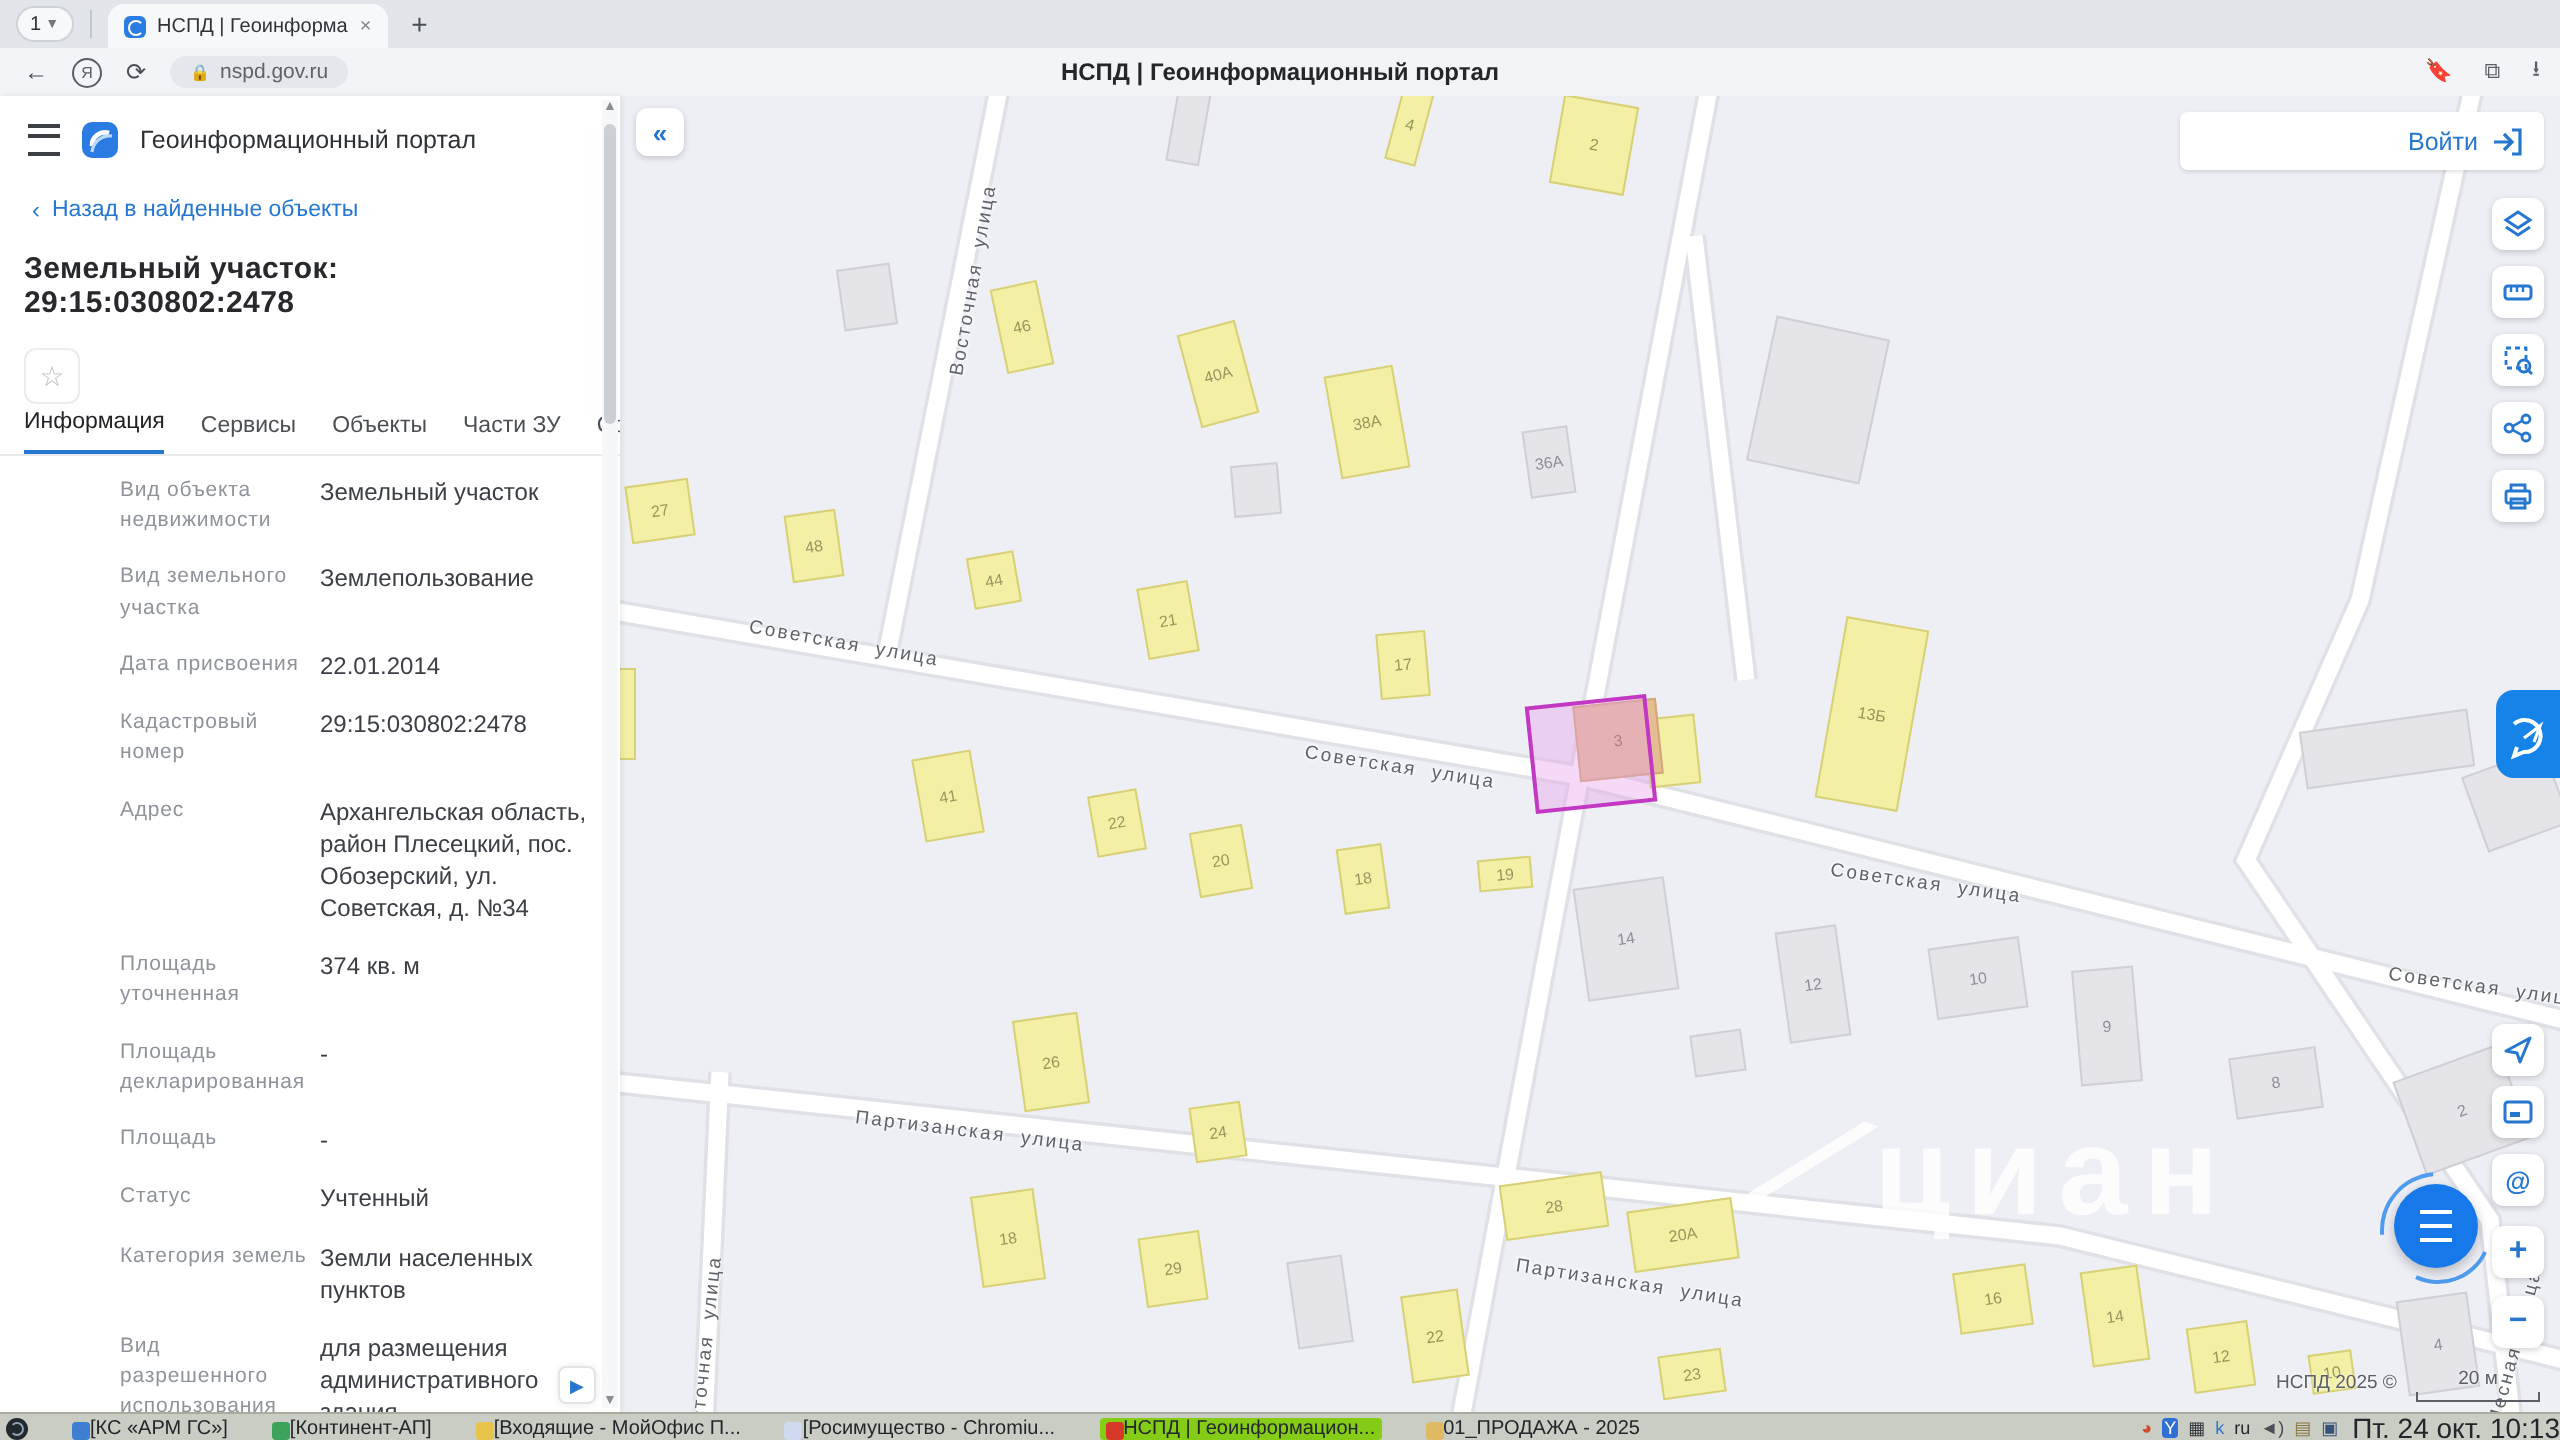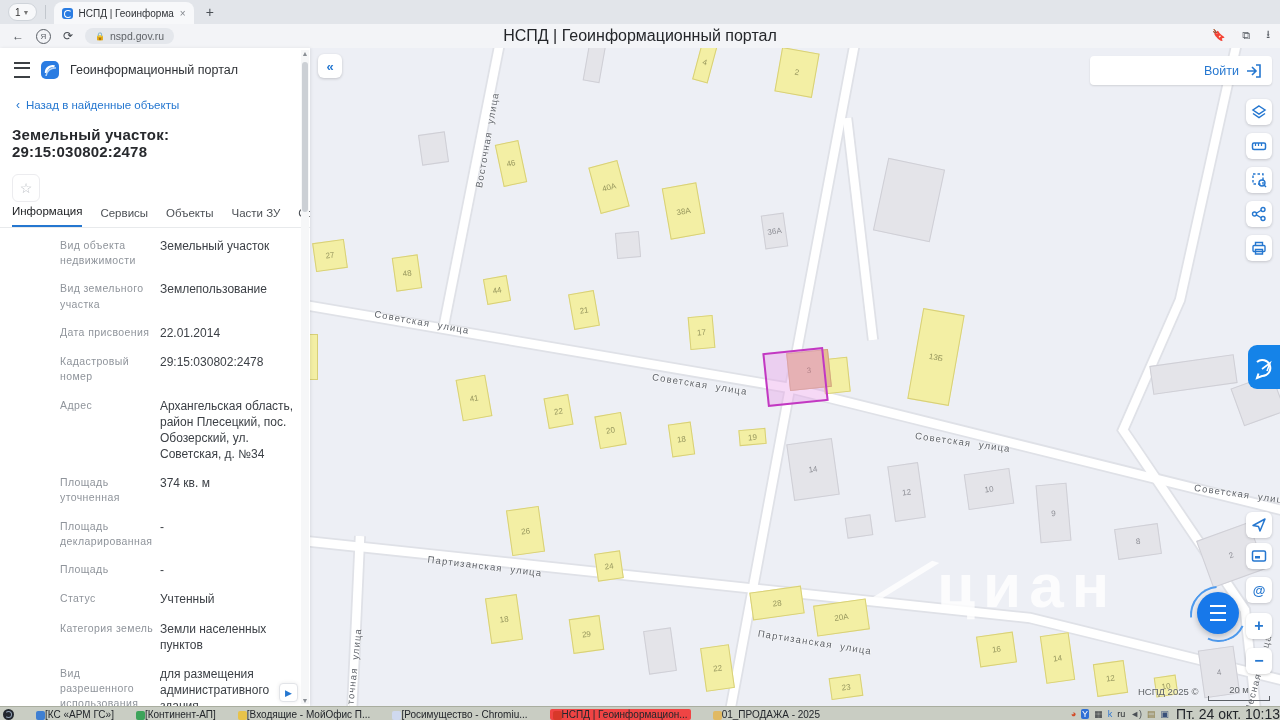--- a/index.html
+++ b/index.html
@@ -19,21 +19,21 @@
   .tab .x{color:#80858c;font-size:10px;}
   .newtab{font-size:14px;color:#4a4f55;margin-left:12px;}
   .toolbar{position:absolute;left:0;top:24px;width:1280px;height:24px;background:#f3f4f7;border-bottom:1px solid #dfe2e6;
            display:flex;align-items:center;font-size:12px;color:#4a4f55;}
   .nav-ico{margin-left:12px;font-size:12px;color:#4a4f55;}
   .ya-ico{width:13px;height:13px;border:1.2px solid #5a5f66;border-radius:50%;font-size:8px;display:flex;align-items:center;justify-content:center;margin-left:12px;color:#5a5f66;}
   .addr{display:flex;align-items:center;gap:5px;background:#e4e7ec;border-radius:10px;height:16px;padding:0 10px;margin-left:12px;
         font-size:10.5px;color:#5f6368;}
   .lock{font-size:8px;color:#80868b;}
   .pagetitle{position:absolute;left:0;top:24px;width:1280px;height:24px;display:flex;align-items:center;justify-content:center;
-             font-size:16px;font-weight:normal;color:#24262a;pointer-events:none;}
+             font-size:12px;font-weight:bold;color:#24262a;pointer-events:none;}
   .chrome-right{position:absolute;right:10px;top:26px;display:flex;gap:16px;align-items:center;color:#5a5f66;font-size:11px;}
   
   .panel{position:absolute;left:0;top:48px;width:310px;height:658px;background:#fff;overflow:hidden;z-index:5;
          box-shadow:1px 0 3px rgba(0,0,0,.08);}
   .p-head{display:flex;align-items:center;gap:10px;padding:12px 14px 6px 14px;}
   .burger{width:16px;height:12px;border-top:2px solid #3c4044;border-bottom:2px solid #3c4044;position:relative;}
   .burger:after{content:"";position:absolute;left:0;top:3px;width:16px;height:2px;background:#3c4044;}
   .p-title{font-size:12.5px;color:#2e3135;}
   .backlink{display:flex;align-items:center;gap:6px;color:#2577d0;font-size:11.5px;padding:12px 14px 0 16px;}
   .backlink .chev{font-size:12px;}
@@ -87,21 +87,21 @@
   .scalebar{position:absolute;left:898px;top:636px;width:62px;z-index:10;text-align:center;font-size:9.5px;color:#5c6066;text-shadow:0 0 2px #fff;}
   .scalebar .bar{height:4px;border-left:1.5px solid #5c6066;border-right:1.5px solid #5c6066;border-bottom:1.5px solid #5c6066;margin-top:1px;}
   
   .taskbar{position:absolute;left:0;top:706px;width:1280px;height:14px;background:#c9cdc3;border-top:1px solid #a9ad9f;
            display:flex;align-items:center;font-size:10px;color:#23262b;z-index:20;}
   .startico{width:11px;height:11px;border-radius:50%;background:#23272e;margin-left:3px;flex:none;position:relative;}
   .startico:after{content:"";position:absolute;left:2px;top:2px;width:5px;height:5px;border:1.5px solid #8fa0b5;border-radius:50%;border-left-color:transparent;}
   .titem{display:flex;align-items:flex-end;gap:0;margin-left:22px;max-width:146px;flex:none;}
   .titem .ticon{width:9px;height:9px;border-radius:2px;flex:none;}
   .titem .tlbl{white-space:nowrap;overflow:hidden;text-overflow:ellipsis;}
-  .titem.active{background:#ef4444;border-radius:2px;padding:0 3px;}
+  .titem.active{background:#84cc16;border-radius:2px;padding:0 3px;}
   .tray{margin-left:auto;display:flex;align-items:center;gap:5px;margin-right:4px;}
   .tray .tico{font-size:9px;line-height:10px;}
   .clock{font-size:14px;color:#23262b;margin-left:3px;white-space:nowrap;}
 </style>
 </head>
 <body>
 
 <div class="screen">
 
   <div class="tabstrip">

